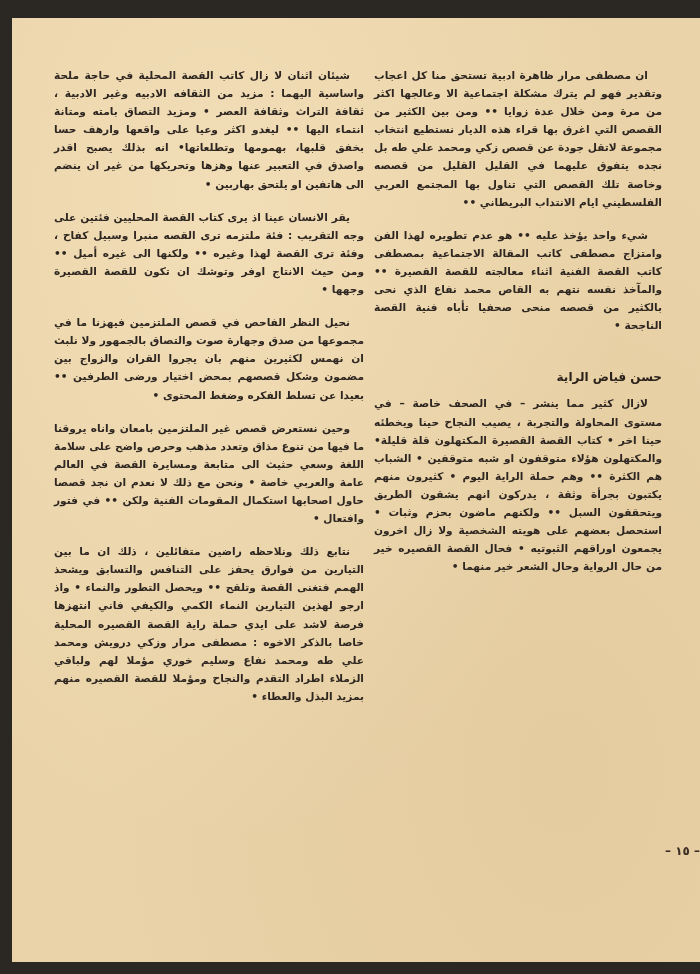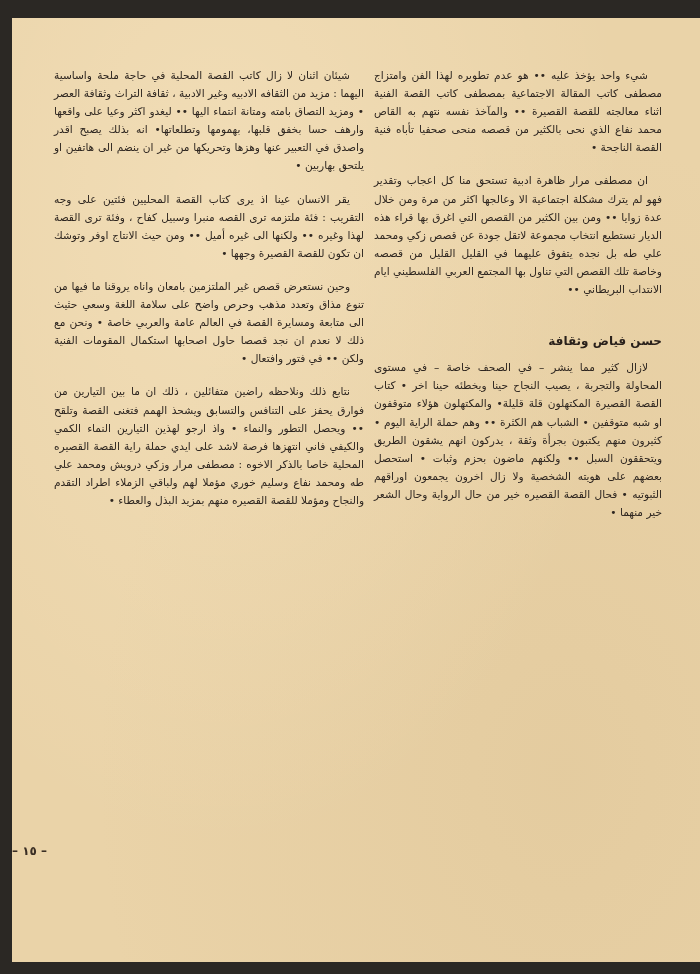--- a/index.html
+++ b/index.html
@@ -20,52 +20,53 @@
     position: absolute;
     top: 48px;
     direction: rtl;
     text-align: justify;
     color: #2e2620;
     font-size: 10.6px;
     line-height: 18.1px;
   }
   .col-right { left: 350px; width: 300px; }
   .col-left  { left: 30px;  width: 322px; }
-  .para { margin: 0 0 15px 12px; text-indent: 14px; }
+  .para { margin: 0 0 15px 12px; text-indent: 14px; font-weight: bold; }
   .para.noindent { text-indent: 0; }
   .heading {
     font-weight: bold;
     font-size: 12px;
     margin: 34px 0 8px 0;
     color: #2a211b;
     text-indent: 0;
   }
   .page-number {
     position: absolute;
     left: 0; width: 688px; top: 826px;
-    text-align: left;
+    text-align: right;
     font-size: 12px; font-weight: bold;
     color: #3a2e24;
     direction: rtl;
     letter-spacing: 2px;
   }
 </style>
 </head>
 <body>
 
 <div class="page">
 
   <div class="column col-right">
+    <p class="para">ان مصطفى مرار ظاهرة ادبية تستحق منا كل اعجاب وتقدير فهو لم يترك مشكلة اجتماعية الا وعالجها اكثر من مرة ومن خلال عدة زوايا •• ومن بين الكثير من القصص التي اغرق بها قراء هذه الديار نستطيع انتخاب مجموعة لاتقل جودة عن قصص زكي ومحمد علي طه بل نجده يتفوق عليهما في القليل القليل من قصصه وخاصة تلك القصص التي تناول بها المجتمع العربي الفلسطيني ايام الانتداب البريطاني ••</p>
     <p class="para">شيء واحد يؤخذ عليه •• هو عدم تطويره لهذا الفن وامتزاج مصطفى كاتب المقالة الاجتماعية بمصطفى كاتب القصة الفنية اثناء معالجته للقصة القصيرة •• والمآخذ نفسه نتهم به القاص محمد نفاع الذي نحى بالكثير من قصصه منحى صحفيا تأباه فنية القصة الناجحة •</p>
-    <p class="para">ان مصطفى مرار ظاهرة ادبية تستحق منا كل اعجاب وتقدير فهو لم يترك مشكلة اجتماعية الا وعالجها اكثر من مرة ومن خلال عدة زوايا •• ومن بين الكثير من القصص التي اغرق بها قراء هذه الديار نستطيع انتخاب مجموعة لاتقل جودة عن قصص زكي ومحمد علي طه بل نجده يتفوق عليهما في القليل القليل من قصصه وخاصة تلك القصص التي تناول بها المجتمع العربي الفلسطيني ايام الانتداب البريطاني ••</p>
-    <div class="heading">حسن فياض وثقافة</div>
+    <div class="heading">حسن فياض الراية</div>
     <p class="para">لازال كثير مما ينشر – في الصحف خاصة – في مستوى المحاولة والتجربة ، يصيب النجاح حينا ويخطئه حينا اخر • كتاب القصة القصيرة المكتهلون قلة قليلة• والمكتهلون هؤلاء متوقفون او شبه متوقفين • الشباب هم الكثرة •• وهم حملة الراية اليوم • كثيرون منهم يكتبون بجرأة وثقة ، يدركون انهم يشقون الطريق ويتحققون السبل •• ولكنهم ماضون بحزم وثبات • استحصل بعضهم على هويته الشخصية ولا زال اخرون يجمعون اوراقهم الثبوتيه • فحال القصة القصيره خير من حال الرواية وحال الشعر خير منهما •</p>
   </div>
 
   <div class="column col-left">
     <p class="para">شيئان اثنان لا زال كاتب القصة المحلية في حاجة ملحة واساسية اليهما : مزيد من الثقافه الادبيه وغير الادبية ، ثقافة التراث وثقافة العصر • ومزيد التصاق بامته ومتانة انتماء اليها •• ليغدو اكثر وعيا على واقعها وارهف حسا بخفق قلبها، بهمومها وتطلعاتها• انه بذلك يصبح اقدر واصدق في التعبير عنها وهزها وتحريكها من غير ان ينضم الى هاتفين او يلتحق بهاربين •</p>
     <p class="para">يقر الانسان عينا اذ يرى كتاب القصة المحليين فئتين على وجه التقريب : فئة ملتزمه ترى القصه منبرا وسبيل كفاح ، وفئة ترى القصة لهذا وغيره •• ولكنها الى غيره أميل •• ومن حيث الانتاج اوفر وتوشك ان تكون للقصة القصيرة وجهها •</p>
+    <p class="para">نحيل النظر الفاحص في قصص الملتزمين فيهزنا ما في مجموعها من صدق وجهارة صوت والتصاق بالجمهور ولا نلبث ان نهمس لكثيرين منهم بان يجروا القران والزواج بين مضمون وشكل قصصهم بمحض اختيار ورضى الطرفين •• بعيدا عن تسلط الفكره وضغط المحتوى •</p>
     <p class="para">وحين نستعرض قصص غير الملتزمين بامعان واناه يروقنا ما فيها من تنوع مذاق وتعدد مذهب وحرص واضح على سلامة اللغة وسعي حثيث الى متابعة ومسايرة القصة في العالم عامة والعربي خاصة • ونحن مع ذلك لا نعدم ان نجد قصصا حاول اصحابها استكمال المقومات الفنية ولكن •• في فتور وافتعال •</p>
     <p class="para">نتابع ذلك ونلاحظه راضين متفائلين ، ذلك ان ما بين التيارين من فوارق يحفز على التنافس والتسابق ويشحذ الهمم فتغنى القصة وتلقح •• ويحصل التطور والنماء • واذ ارجو لهذين التيارين النماء الكمي والكيفي فاني انتهزها فرصة لاشد على ايدي حملة راية القصة القصيره المحلية خاصا بالذكر الاخوه : مصطفى مرار وزكي درويش ومحمد علي طه ومحمد نفاع وسليم خوري مؤملا لهم ولباقي الزملاء اطراد التقدم والنجاح ومؤملا للقصة القصيره منهم بمزيد البذل والعطاء •</p>
   </div>
 
   <div class="page-number">– ١٥ –</div>
 </div>
 
 </body></html>

